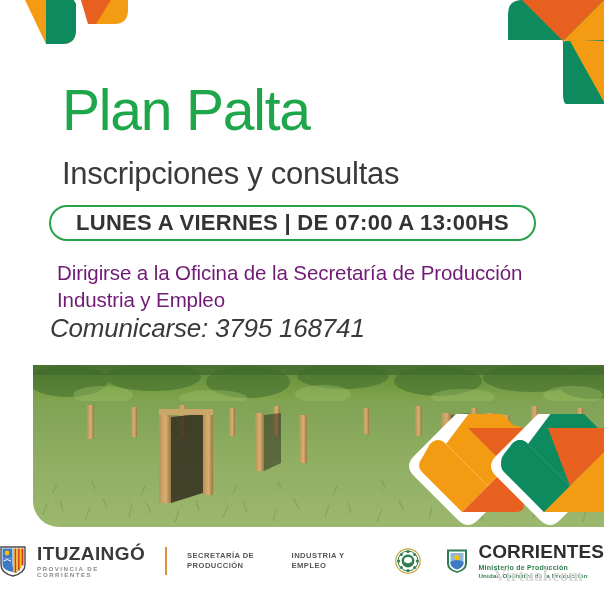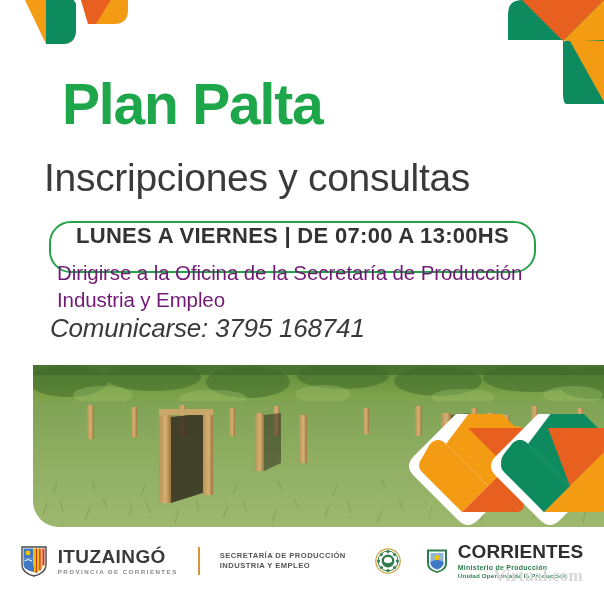--- a/index.html
+++ b/index.html
@@ -35,53 +35,53 @@
     top: 0px;
     width: 96px;
     height: 104px;
   }
   .tr-block svg { display: block; }
 
   
   .title {
     position: absolute;
     left: 62px;
-    top: 76px;
+    top: 82px;
     font-size: 57px;
-    font-weight: bold;
+    font-weight: normal;
     color: #1ea64a;
     letter-spacing: -1.2px;
     line-height: 1;
     white-space: nowrap;
   }
   .subtitle {
     position: absolute;
-    left: 44px;
+    left: 62px;
     top: 158px;
-    font-size: 39px;
+    font-size: 31px;
     font-weight: normal;
     color: #3a3a3a;
     letter-spacing: -0.3px;
     line-height: 1;
     white-space: nowrap;
   }
 
   
   .pill {
     position: absolute;
     left: 49px;
     top: 205px;
     width: 487px;
-    height: 52px;
+    height: 36px;
     box-sizing: border-box;
     border: 2.5px solid #27a14a;
     border-radius: 22px;
     display: flex;
+    align-items: center;
     justify-content: center;
-    margin-top: 16px;
   }
   .pill-text {
     font-size: 22px;
     font-weight: bold;
     color: #333333;
     letter-spacing: 0.3px;
     white-space: nowrap;
   }
 
   
@@ -162,21 +162,21 @@
     letter-spacing: 1.45px;
     margin-top: 3px;
   }
   .vdiv {
     width: 2px;
     height: 28px;
     background: #d9933a;
     margin: 0 9px;
     flex: none;
   }
-  .sec-text { display: flex; flex-direction: column; line-height: 1.35; }
+  .sec-text { display: flex; line-height: 1.35; }
   .sec-l1, .sec-l2 {
     font-size: 7.6px;
     font-weight: bold;
     color: #555555;
     letter-spacing: 0.45px;
   }
   .emblem { width: 26px; height: 26px; flex: none; margin-left: 18px; }
   .emblem svg { display: block; }
   .corr-group { display: flex; align-items: center; gap: 10px; margin-left: 14px; }
   .corr-shield { width: 22px; height: 26px; flex: none; }

